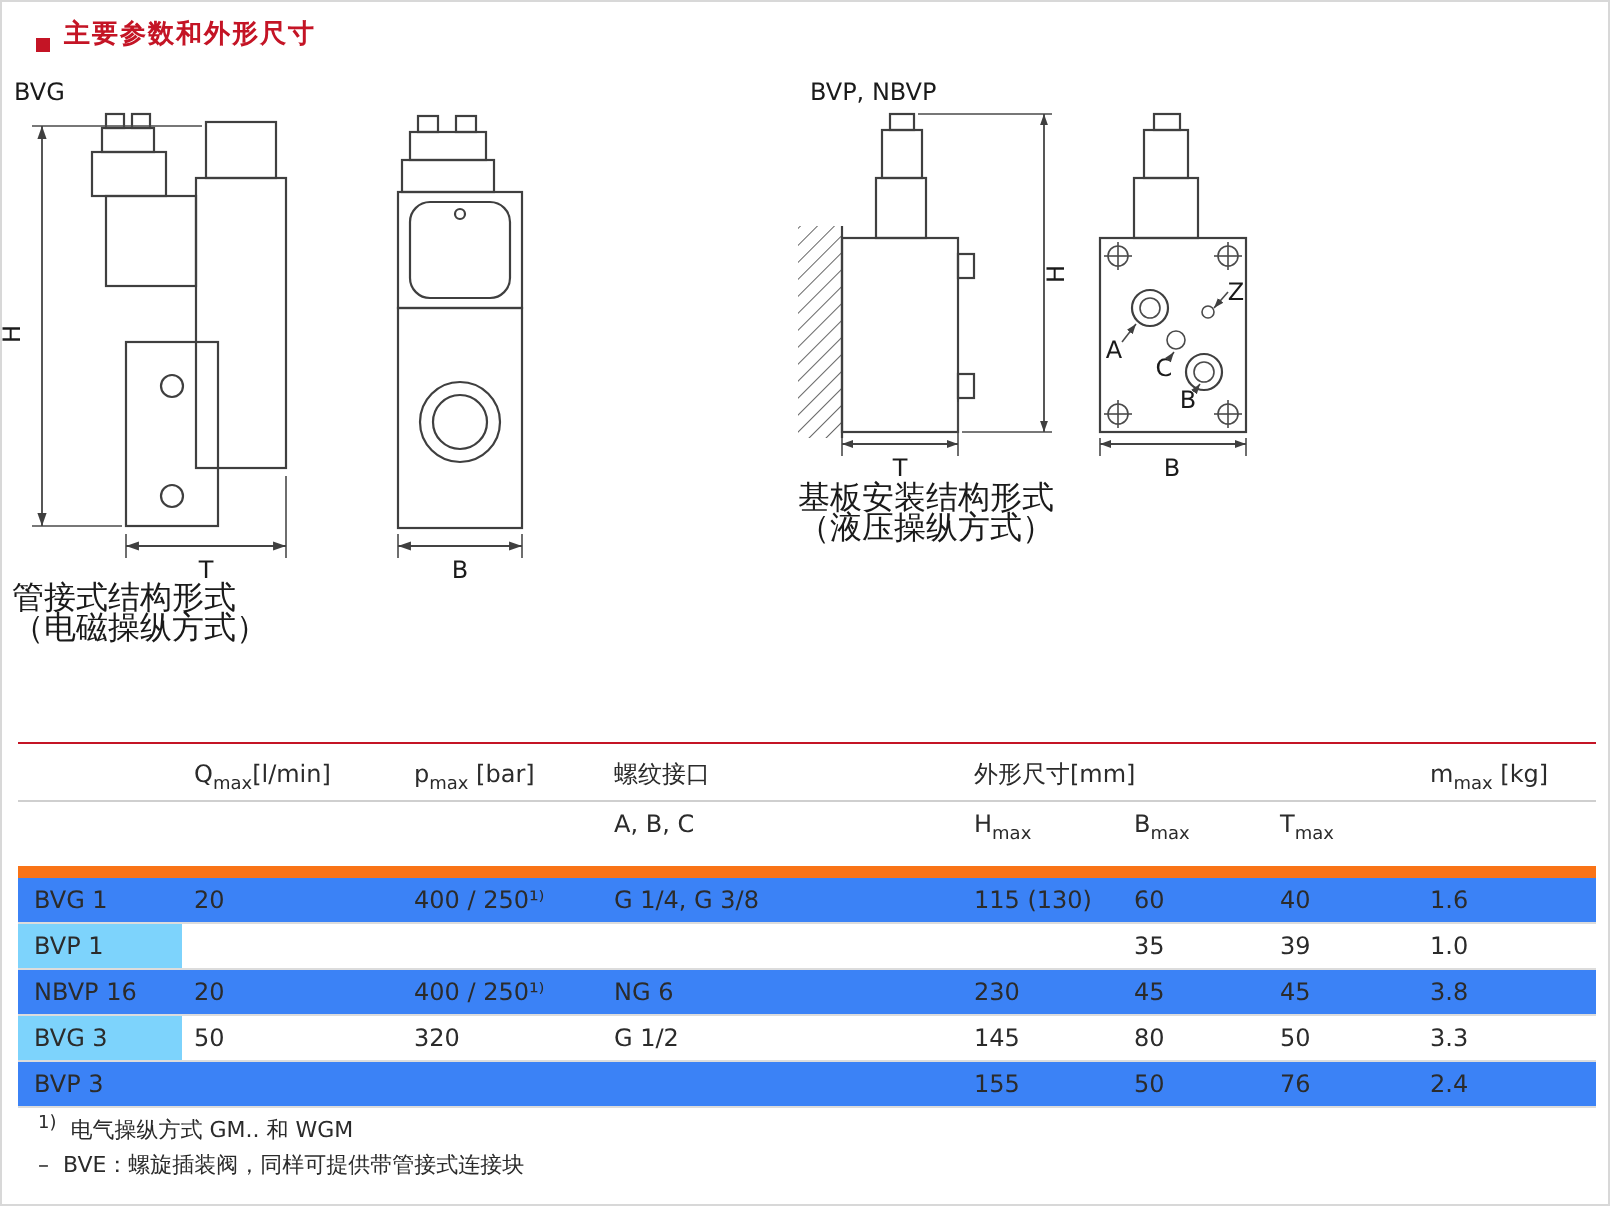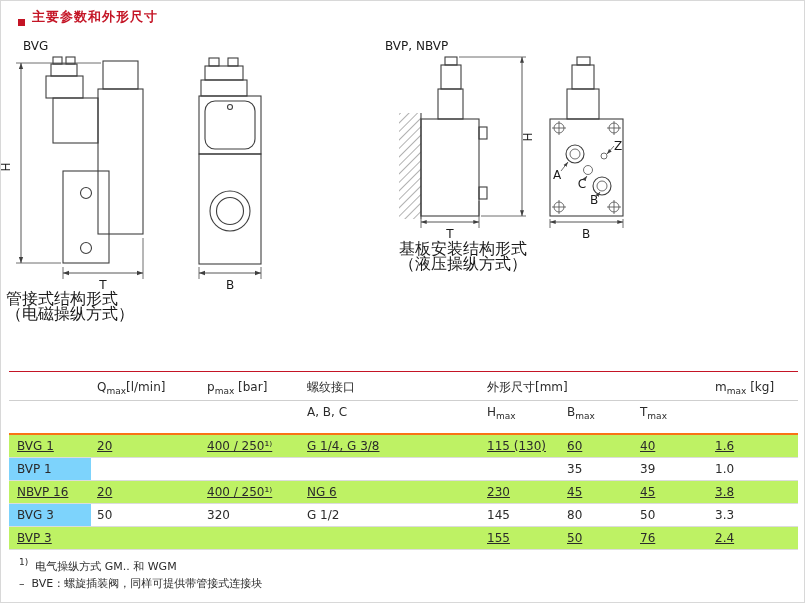--- a/index.html
+++ b/index.html
@@ -16,42 +16,42 @@
   svg.drawing { position:absolute; }
   .outline { fill:none; stroke:#3f3f3f; stroke-width:1.1; }
   .thin    { fill:none; stroke:#4a4a4a; stroke-width:0.8; }
   .dim     { fill:none; stroke:#444444; stroke-width:0.9; }
   svg text { font-size:12px; fill:#1a1a1a; font-family:"DejaVu Sans", sans-serif; }
 
   .table-wrap { position:absolute; left:8px; top:370px; width:789px; }
   table { border-collapse:collapse; table-layout:fixed; width:100%; font-size:12px; color:#2b2b2b; }
   td { padding:4px 6px; vertical-align:middle; white-space:nowrap; overflow:hidden; line-height:14px; text-align:left; }
   tr.hdr1 td { border-top:1.5px solid #c41425; border-bottom:1px solid #cfcfcf; padding-top:8px; padding-bottom:6px; }
-  tr.hdr2 td { border-bottom:2px solid #f97316; padding-top:4px; padding-bottom:14px; }
+  tr.hdr2 td { border-bottom:6px solid #f97316; padding-top:4px; padding-bottom:14px; }
   tbody td { border-bottom:1px solid #dcdcdc; }
-  tr.shade td { background:#bef264;text-decoration:underline; }
+  tr.shade td { background:#3b82f6; }
   td.rowlabel { padding-left:8px; background:#7dd3fc; }
   sub { font-size:9px; line-height:0; }
 
   .footnotes { position:absolute; left:18px; top:553px; font-size:11px; color:#2b2b2b; line-height:17px; }
   .fn-sup { font-size:9px; vertical-align:super; margin-right:7px; }
   .fn-dash { margin-right:7px; }
 </style>
 </head>
 <body>
 
 <div class="page">
 
   <div class="doc-title">
     <span class="title-square"></span>
     <span>主要参数和外形尺寸</span>
   </div>
 
-  <div class="fig-label" style="left:6px; top:38px;margin-left:16px;">BVG</div>
-  <div class="fig-label" style="left:384px; top:38px;">BVP, NBVP</div>
+  <div class="fig-label" style="left:6px; top:38px;">BVG</div>
+  <div class="fig-label" style="left:404px; top:38px;">BVP, NBVP</div>
 
   <svg class="drawing" style="left:0; top:48px;" width="340" height="250" viewBox="0 0 340 250">
     <defs>
       <marker id="arr1" viewBox="0 0 10 10" refX="9" refY="5" markerWidth="8" markerHeight="8" orient="auto-start-reverse">
         <path d="M0,1.8 L9,5 L0,8.2 z" fill="#3f3f3f"></path>
       </marker>
     </defs>
 
     <g>
       <rect class="outline" x="102" y="12" width="35" height="28"></rect>

